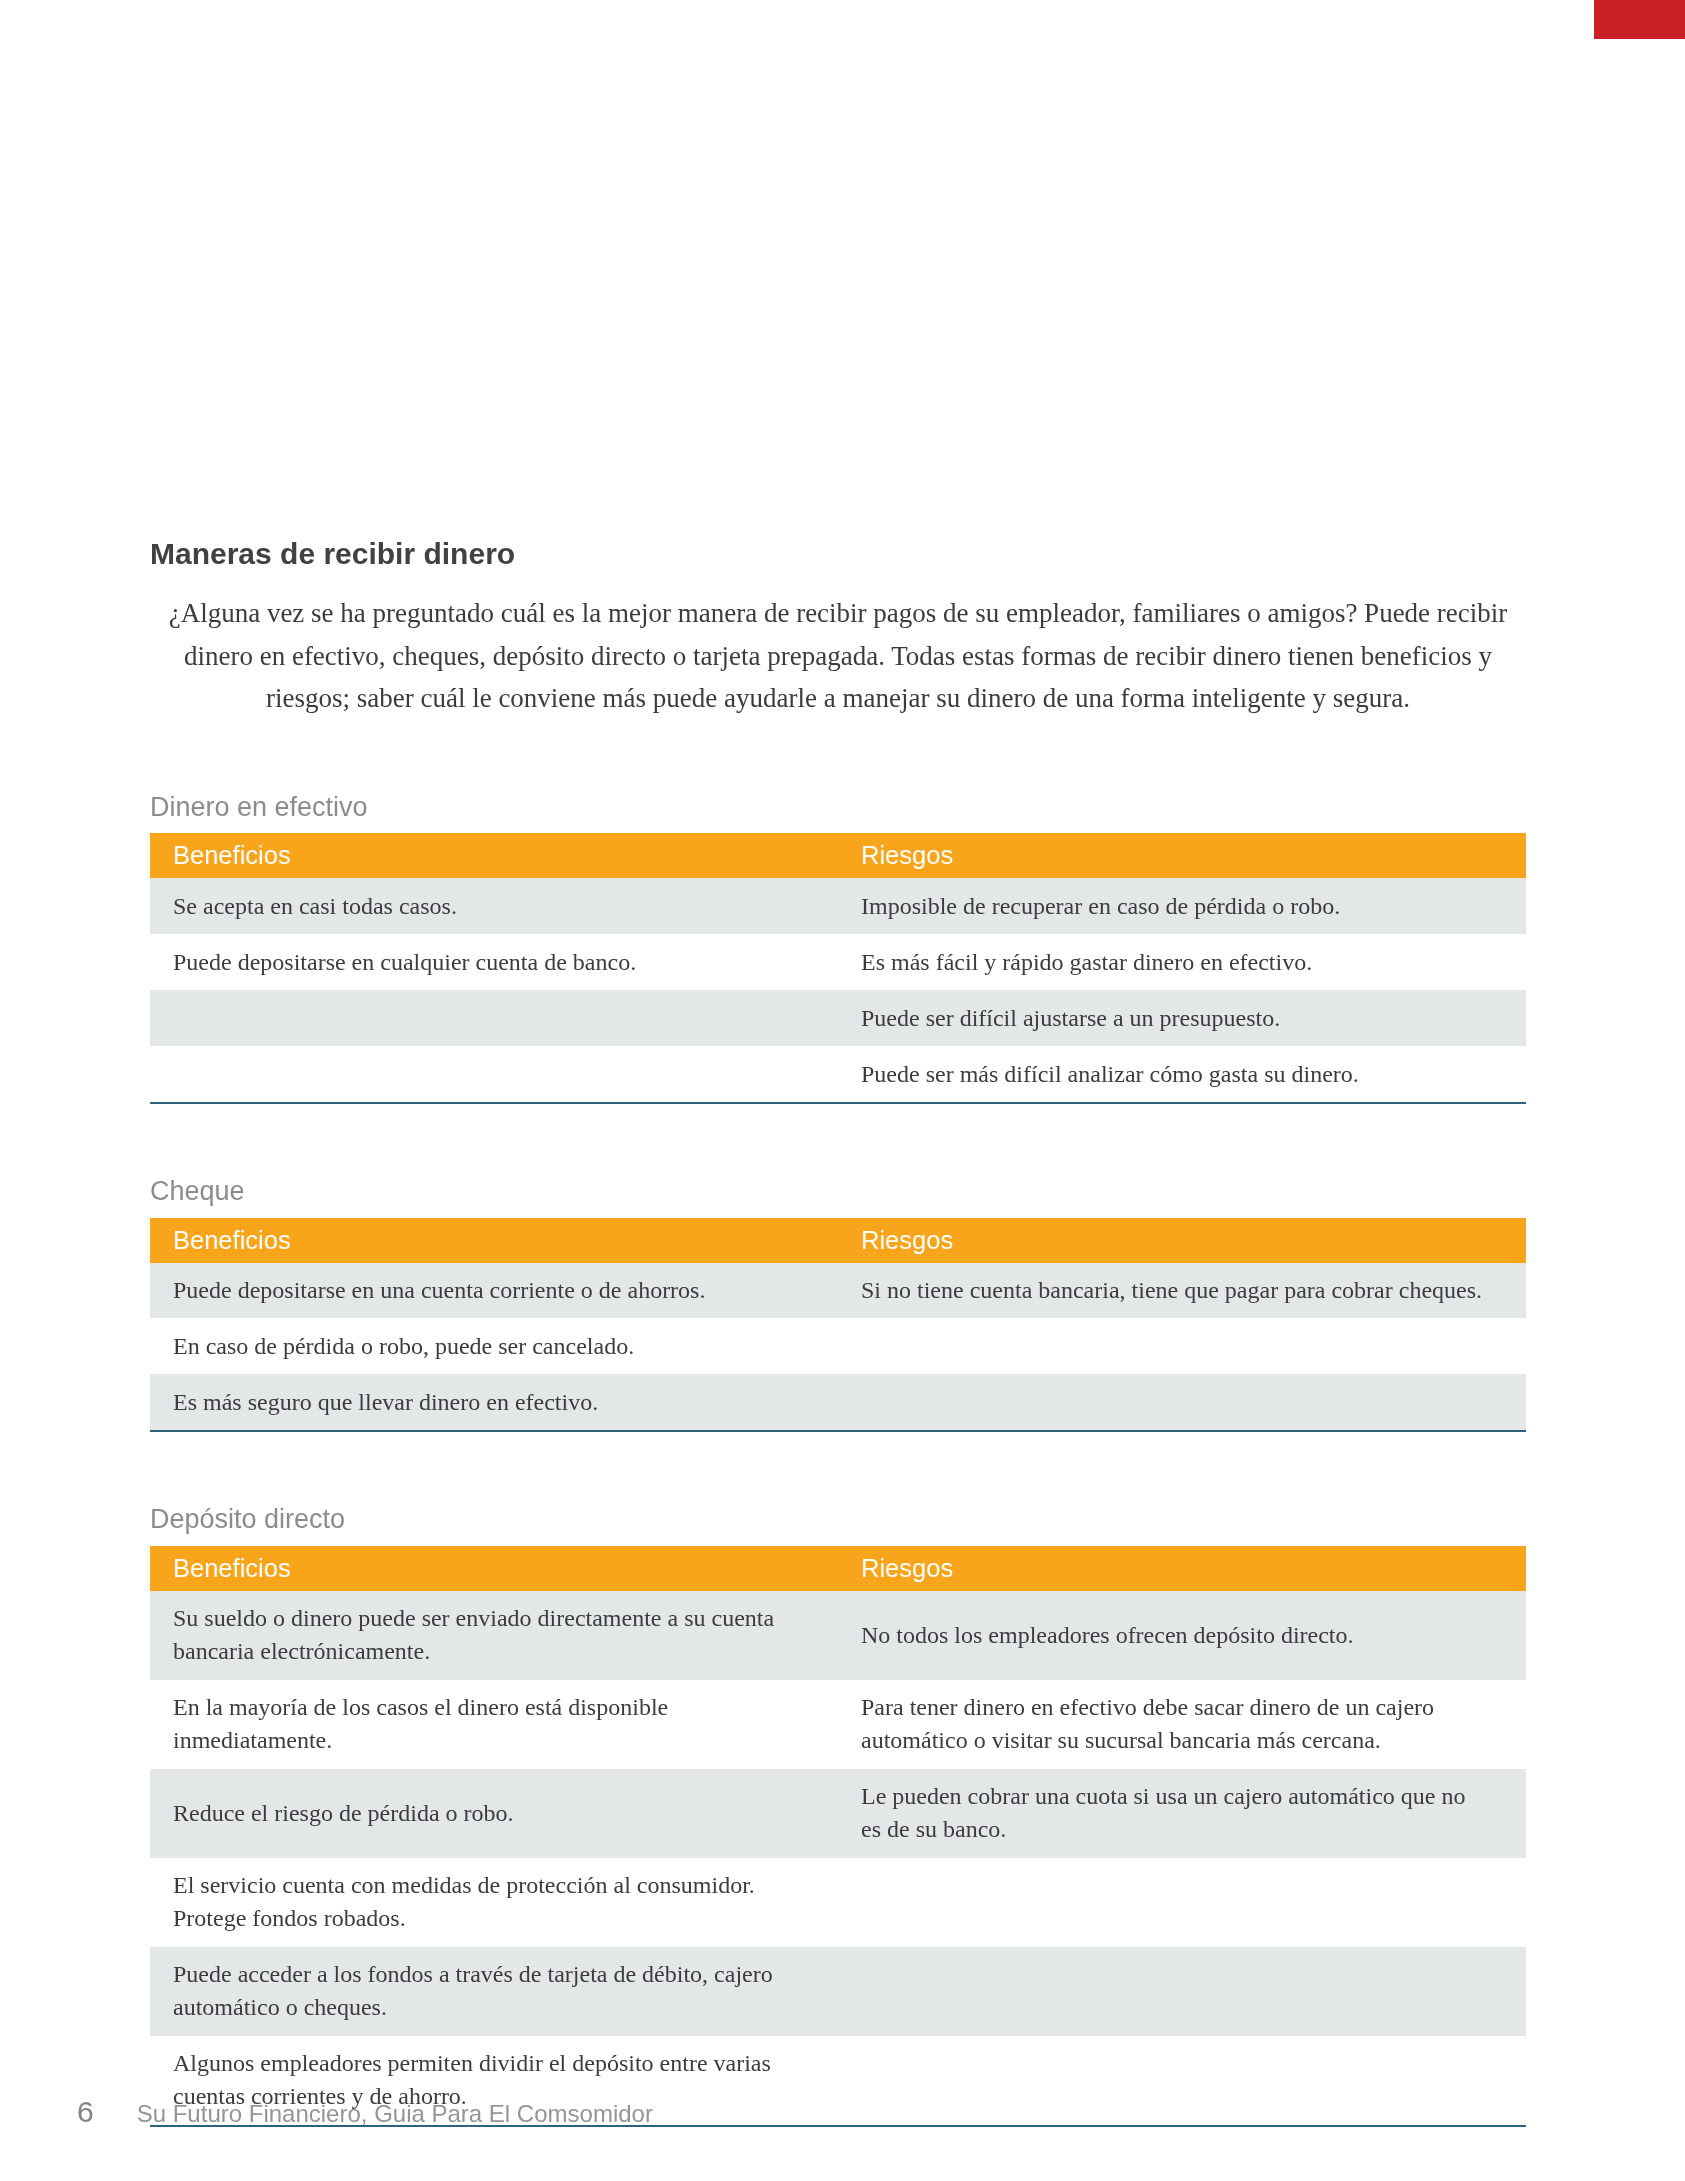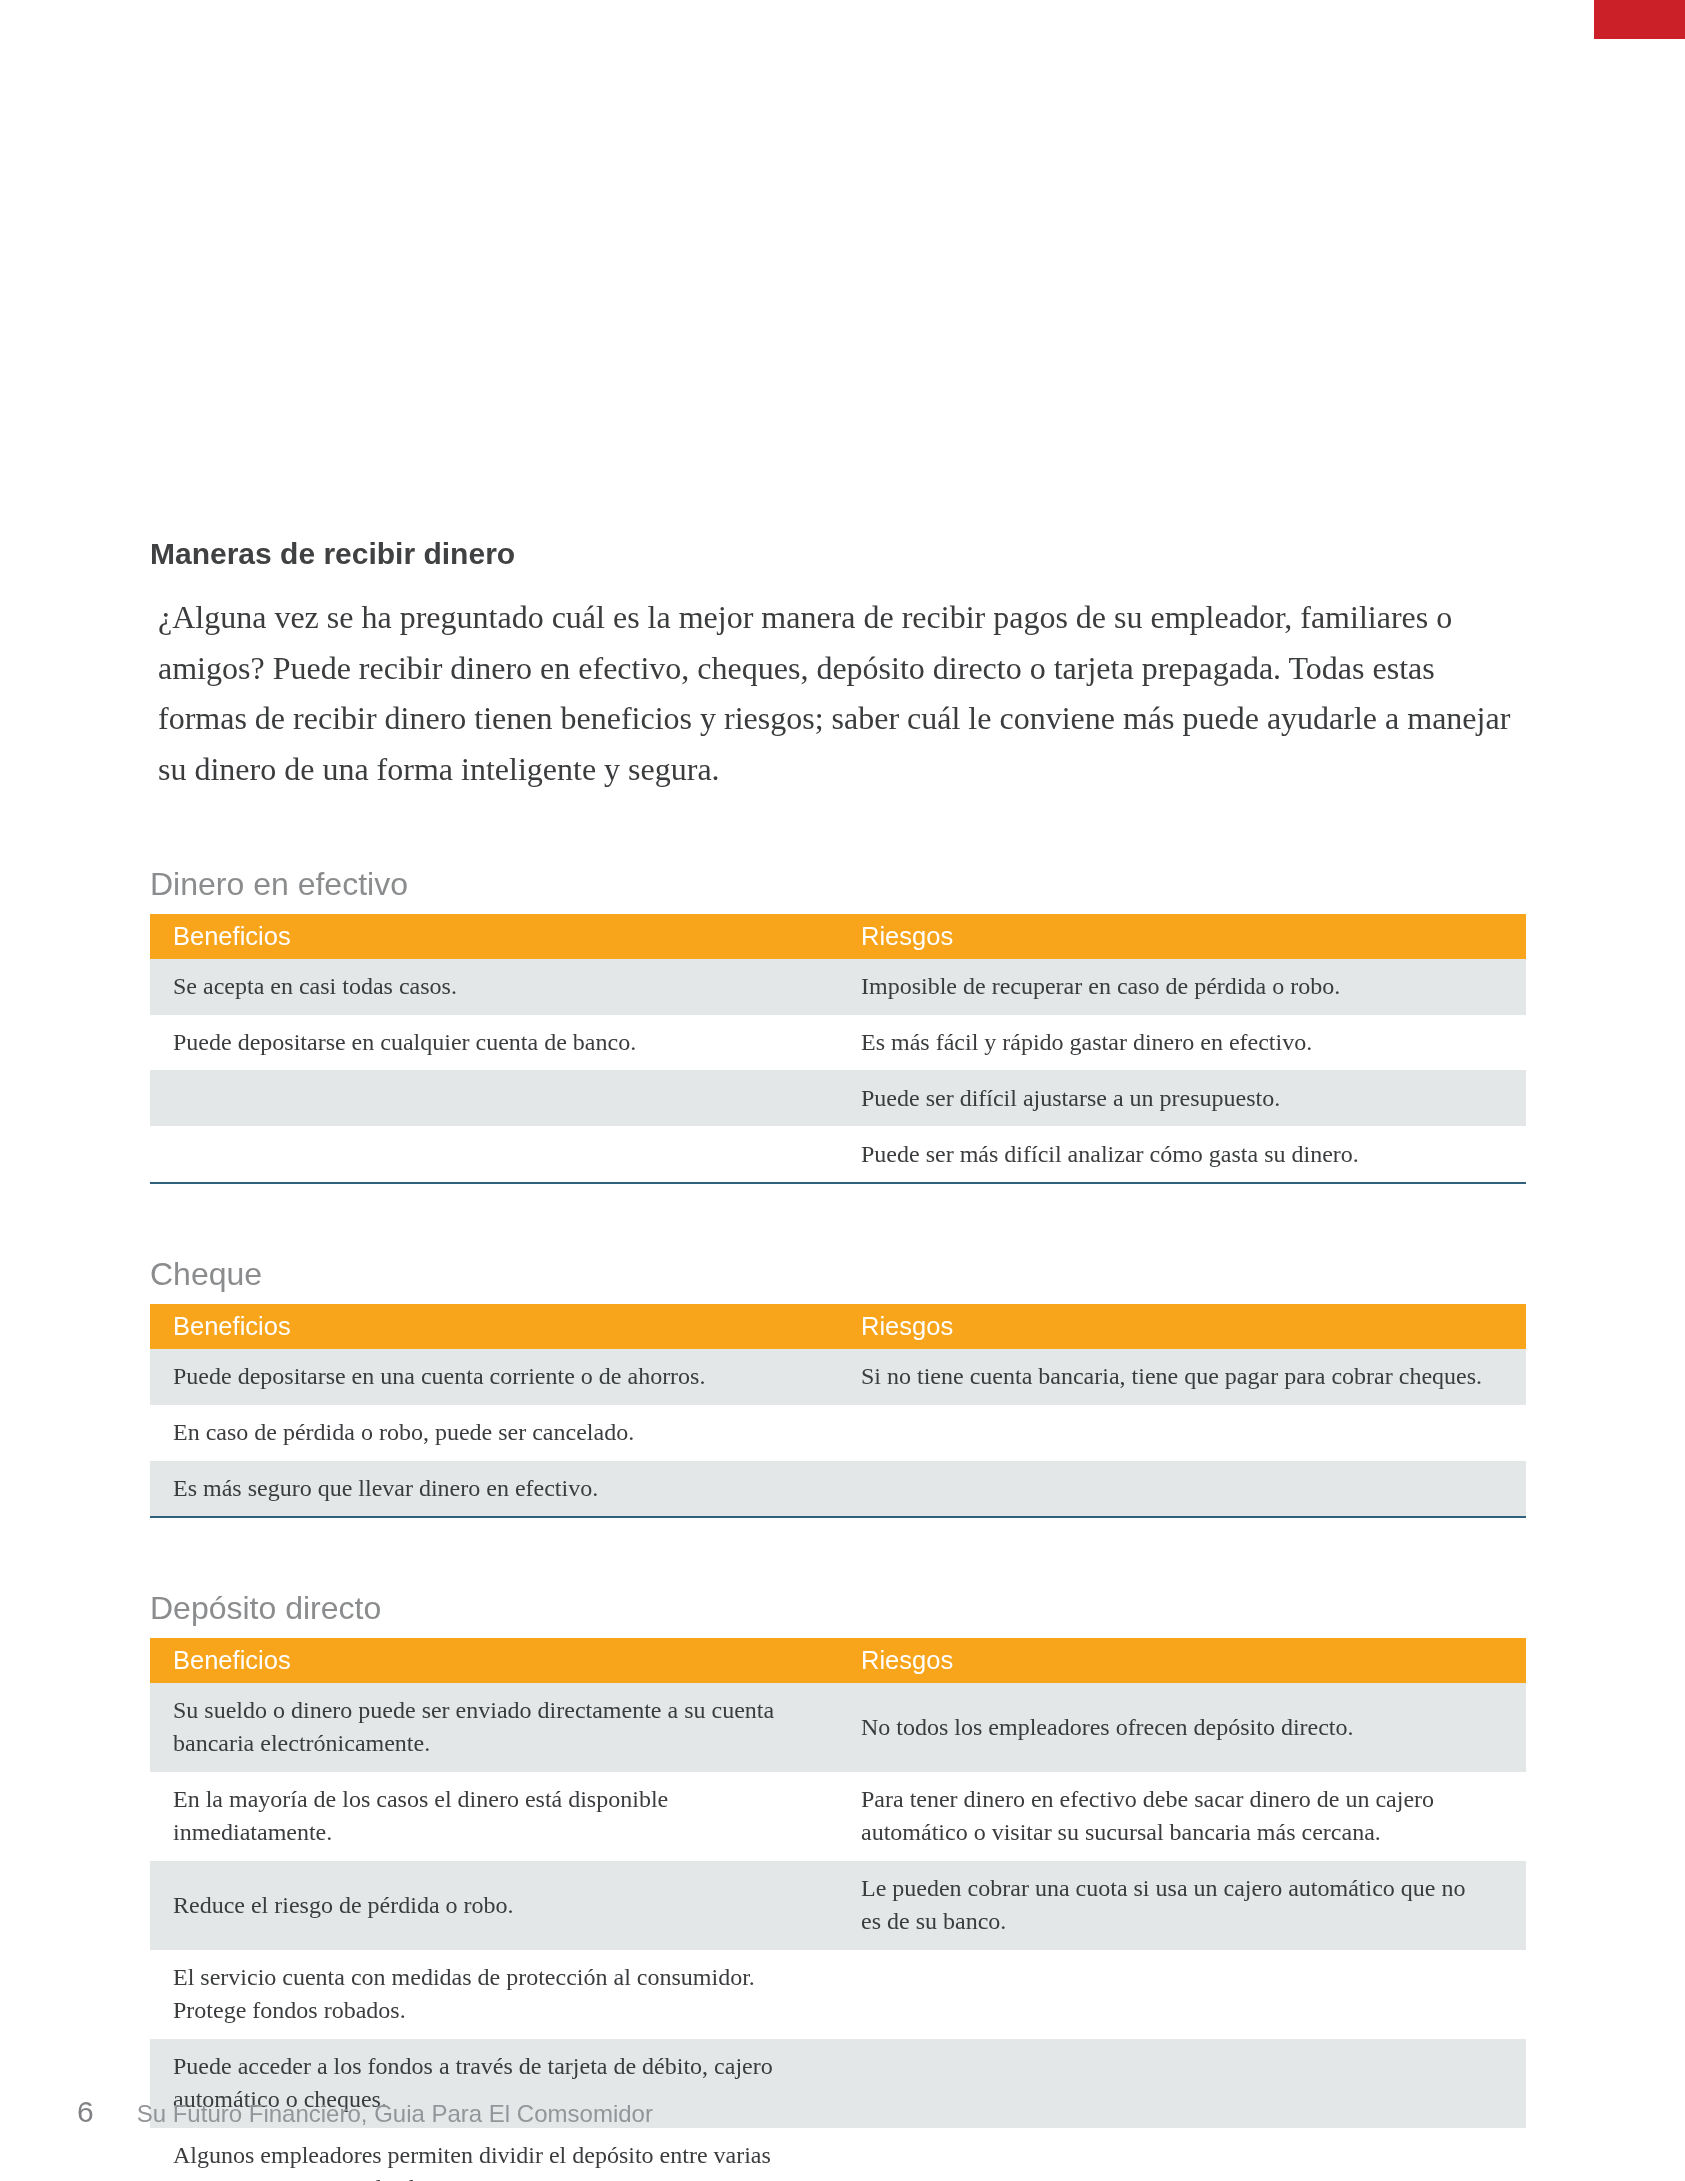--- a/index.html
+++ b/index.html
@@ -32,32 +32,33 @@
   .page-title {
     font-family: "Liberation Sans", sans-serif;
     font-size: 30px;
     font-weight: 700;
     color: #3f4142;
     margin: 0 0 21px 0;
   }
 
   .intro {
     font-family: "Liberation Serif", serif;
-    font-size: 32px;
+    font-size: 27px;
     line-height: 1.58;
     color: #3a3c3e;
-    margin: 8px;
+    margin: 0;
+    text-align: center;
   }
 
   .tbl-section { margin-top: 72px; }
 
   .tbl-section h2 {
     font-family: "Liberation Sans", sans-serif;
     font-weight: 400;
-    font-size: 32px;
+    font-size: 27px;
     color: #8a8c8e;
     margin: 0 0 10.5px 0;
   }
 
   table {
     width: 100%;
     border-collapse: collapse;
     border-bottom: 2.6px solid #2f617c;
   }
 

